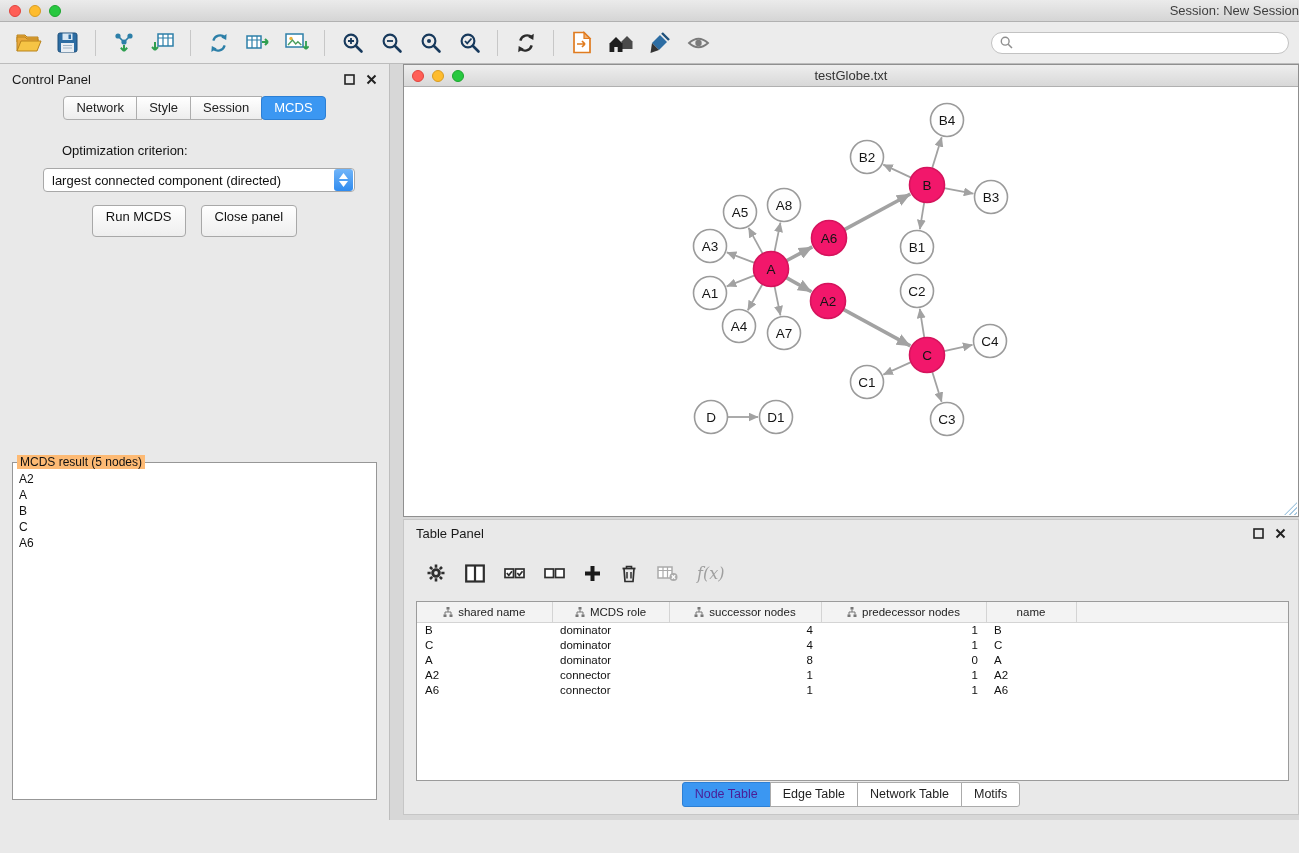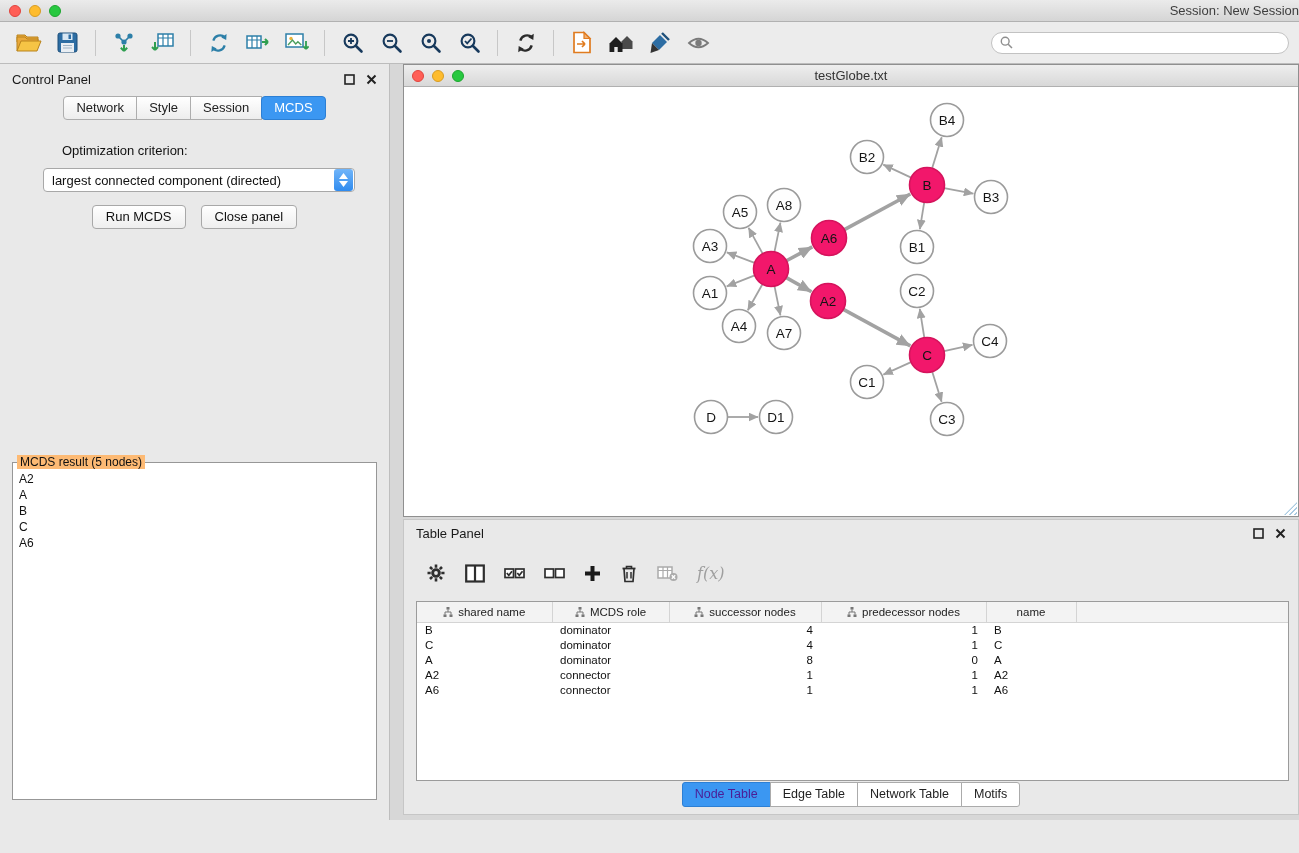--- a/index.html
+++ b/index.html
@@ -47,21 +47,21 @@
   .tab.active { background:var(--accent-blue,#3b97f2); color:#fff; border-color:#2c7fd4; border-radius:4px; }
   .opt-label { margin:23px 0 0 62px; font-size:13px; color:#111; }
   .dropdown { margin:10px 0 0 43px; width:312px; height:24px; background:#fff;
     border:1px solid #a8a8a8; border-radius:4px; display:flex; align-items:center;gap:36px; }
   .dd-value { flex:1; font-size:13px; padding:0 8px; color:#111; white-space:nowrap; overflow:hidden; }
   .dd-stepper { width:19px; height:22px; background:linear-gradient(#71b5f9,#2f8bef);
     border-radius:3px; margin-right:1px; display:flex; flex-direction:column;
     align-items:center; justify-content:center; gap:2px; }
   .btn-row { margin-top:13px; display:flex; justify-content:center; gap:15px; }
   .pbtn { font-size:13px; color:#111; background:linear-gradient(#ffffff,#eeeeee);
-    border:1px solid #a8a8a8; border-radius:4px; padding:3px 13px 4px; }
+    border:1px solid #a8a8a8; border-radius:4px; padding:3px 13px 12px; }
   fieldset.result-box { position:absolute; left:12px; right:12px; top:391px; height:345px;
     background:#fff; border:1px solid #979797; }
   fieldset.result-box legend { font-size:12px; color:#111; margin-left:4px; padding:0 3px;
     background:#fdba74; }
   .result-list { padding:2px 6px; font-size:12px; line-height:16px; color:#111; }
 
   
   .right-area { position:absolute; left:390px; right:0; top:0; height:100%; }
 
   

